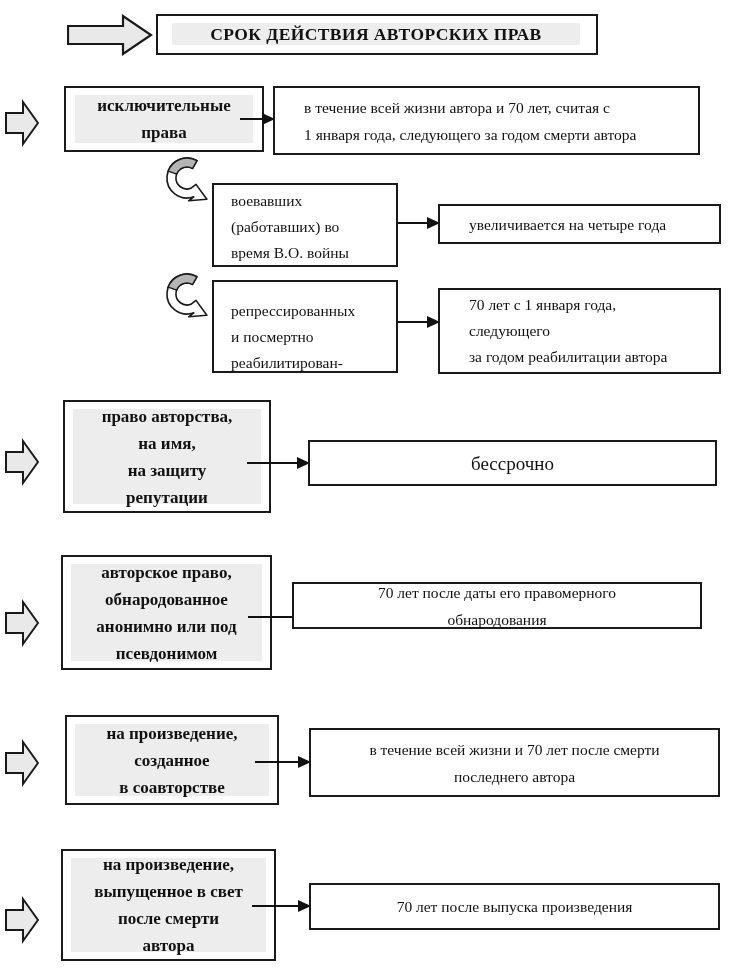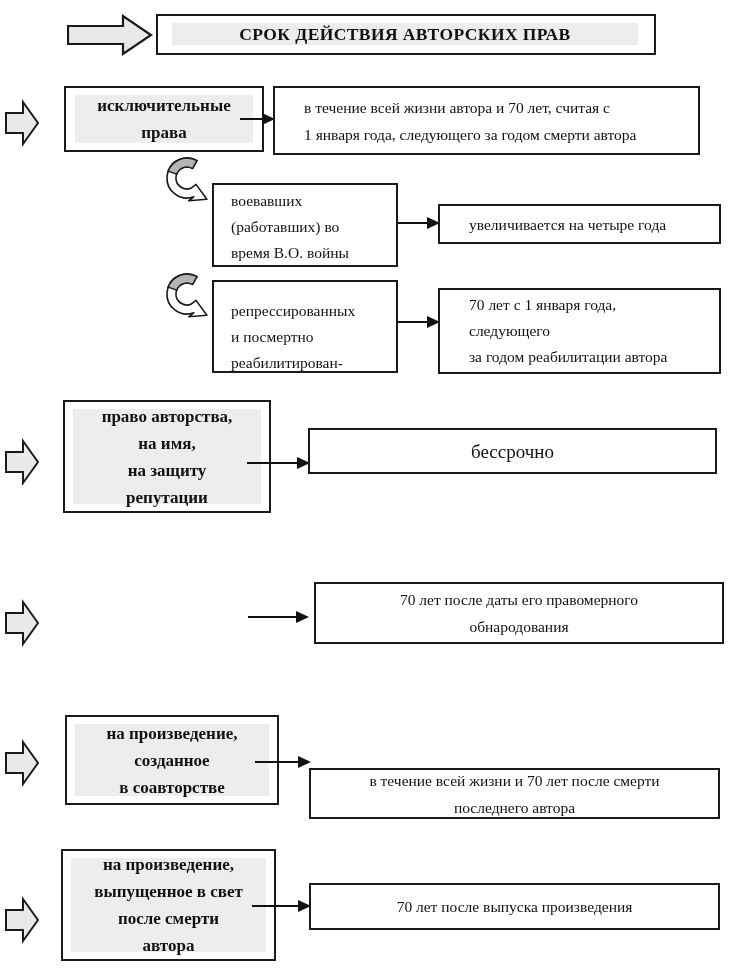--- a/index.html
+++ b/index.html
@@ -34,21 +34,21 @@
   .clip{overflow:hidden;}
 </style>
 </head>
 <body>
 
 <div class="canvas">
 
   <svg class="arrow-svg" style="left:67px;top:14px;" width="86" height="42" viewBox="0 0 86 42">
     <polygon points="1,12 56,12 56,2 84,21 56,40 56,30 1,30" fill="#e9e9e9" stroke="#1a1a1a" stroke-width="2.2" stroke-linejoin="miter"></polygon>
   </svg>
-  <div class="box title-box" style="left:156px;top:14px;width:500px;height:41px;">
+  <div class="box title-box" style="left:156px;top:14px;width:442px;height:41px;">
     <div class="hl title-hl">СРОК ДЕЙСТВИЯ АВТОРСКИХ ПРАВ</div>
   </div>
 
   <svg class="arrow-svg" style="left:5px;top:98px;" width="34" height="50" viewBox="0 0 34 50">
     <polygon points="1,15 18,15 18,4 33,25 18,46 18,35 1,35" fill="#e9e9e9" stroke="#1a1a1a" stroke-width="2" stroke-linejoin="miter"></polygon>
   </svg>
   <div class="box term-box" style="left:40px;top:86px;width:200px;height:66px;">
     <div class="hl" style="left:9px;right:9px;">исключительные
 права</div>
   </div>
@@ -92,43 +92,49 @@
   <svg class="arrow-svg" style="left:5px;top:437px;" width="34" height="50" viewBox="0 0 34 50">
     <polygon points="1,15 18,15 18,4 33,25 18,46 18,35 1,35" fill="#e9e9e9" stroke="#1a1a1a" stroke-width="2" stroke-linejoin="miter"></polygon>
   </svg>
   <div class="box term-box" style="left:39px;top:400px;width:208px;height:113px;">
     <div class="hl">право авторства,
 на имя,
 на защиту
 репутации</div>
   </div>
   <div class="conn" style="left:247px;top:462px;width:61px;"></div>
-  <div class="box" style="left:308px;top:428px;width:409px;height:46px;">
+  <div class="box" style="left:308px;top:440px;width:409px;height:46px;">
     <div class="def-text def-center big-font">бессрочно</div>
   </div>
 
   <svg class="arrow-svg" style="left:5px;top:598px;" width="34" height="50" viewBox="0 0 34 50">
     <polygon points="1,15 18,15 18,4 33,25 18,46 18,35 1,35" fill="#e9e9e9" stroke="#1a1a1a" stroke-width="2" stroke-linejoin="miter"></polygon>
   </svg>
+  <div class="box term-box" style="left:37px;top:555px;width:211px;height:115px;">
+    <div class="hl">авторское право,
+обнародованное
+анонимно или под
+псевдонимом</div>
+  </div>
   <div class="conn" style="left:248px;top:616px;width:59px;"></div>
-  <div class="box" style="left:314px;top:582px;width:410px;height:62px;">
+  <div class="box" style="left:292px;top:582px;width:410px;height:47px;">
     <div class="def-text def-center">70 лет после даты его правомерного
 обнародования</div>
   </div>
 
   <svg class="arrow-svg" style="left:5px;top:738px;" width="34" height="50" viewBox="0 0 34 50">
     <polygon points="1,15 18,15 18,4 33,25 18,46 18,35 1,35" fill="#e9e9e9" stroke="#1a1a1a" stroke-width="2" stroke-linejoin="miter"></polygon>
   </svg>
   <div class="box term-box" style="left:41px;top:715px;width:214px;height:90px;">
     <div class="hl">на произведение,
 созданное
 в соавторстве</div>
   </div>
   <div class="conn" style="left:255px;top:761px;width:54px;"></div>
-  <div class="box" style="left:309px;top:728px;width:411px;height:51px;margin-top:40px;">
+  <div class="box" style="left:309px;top:728px;width:411px;height:69px;">
     <div class="def-text def-center">в течение всей жизни и 70 лет после смерти
 последнего автора</div>
   </div>
 
   <svg class="arrow-svg" style="left:5px;top:895px;" width="34" height="50" viewBox="0 0 34 50">
     <polygon points="1,15 18,15 18,4 33,25 18,46 18,35 1,35" fill="#e9e9e9" stroke="#1a1a1a" stroke-width="2" stroke-linejoin="miter"></polygon>
   </svg>
   <div class="box term-box" style="left:37px;top:849px;width:215px;height:112px;">
     <div class="hl">на произведение,
 выпущенное в свет

